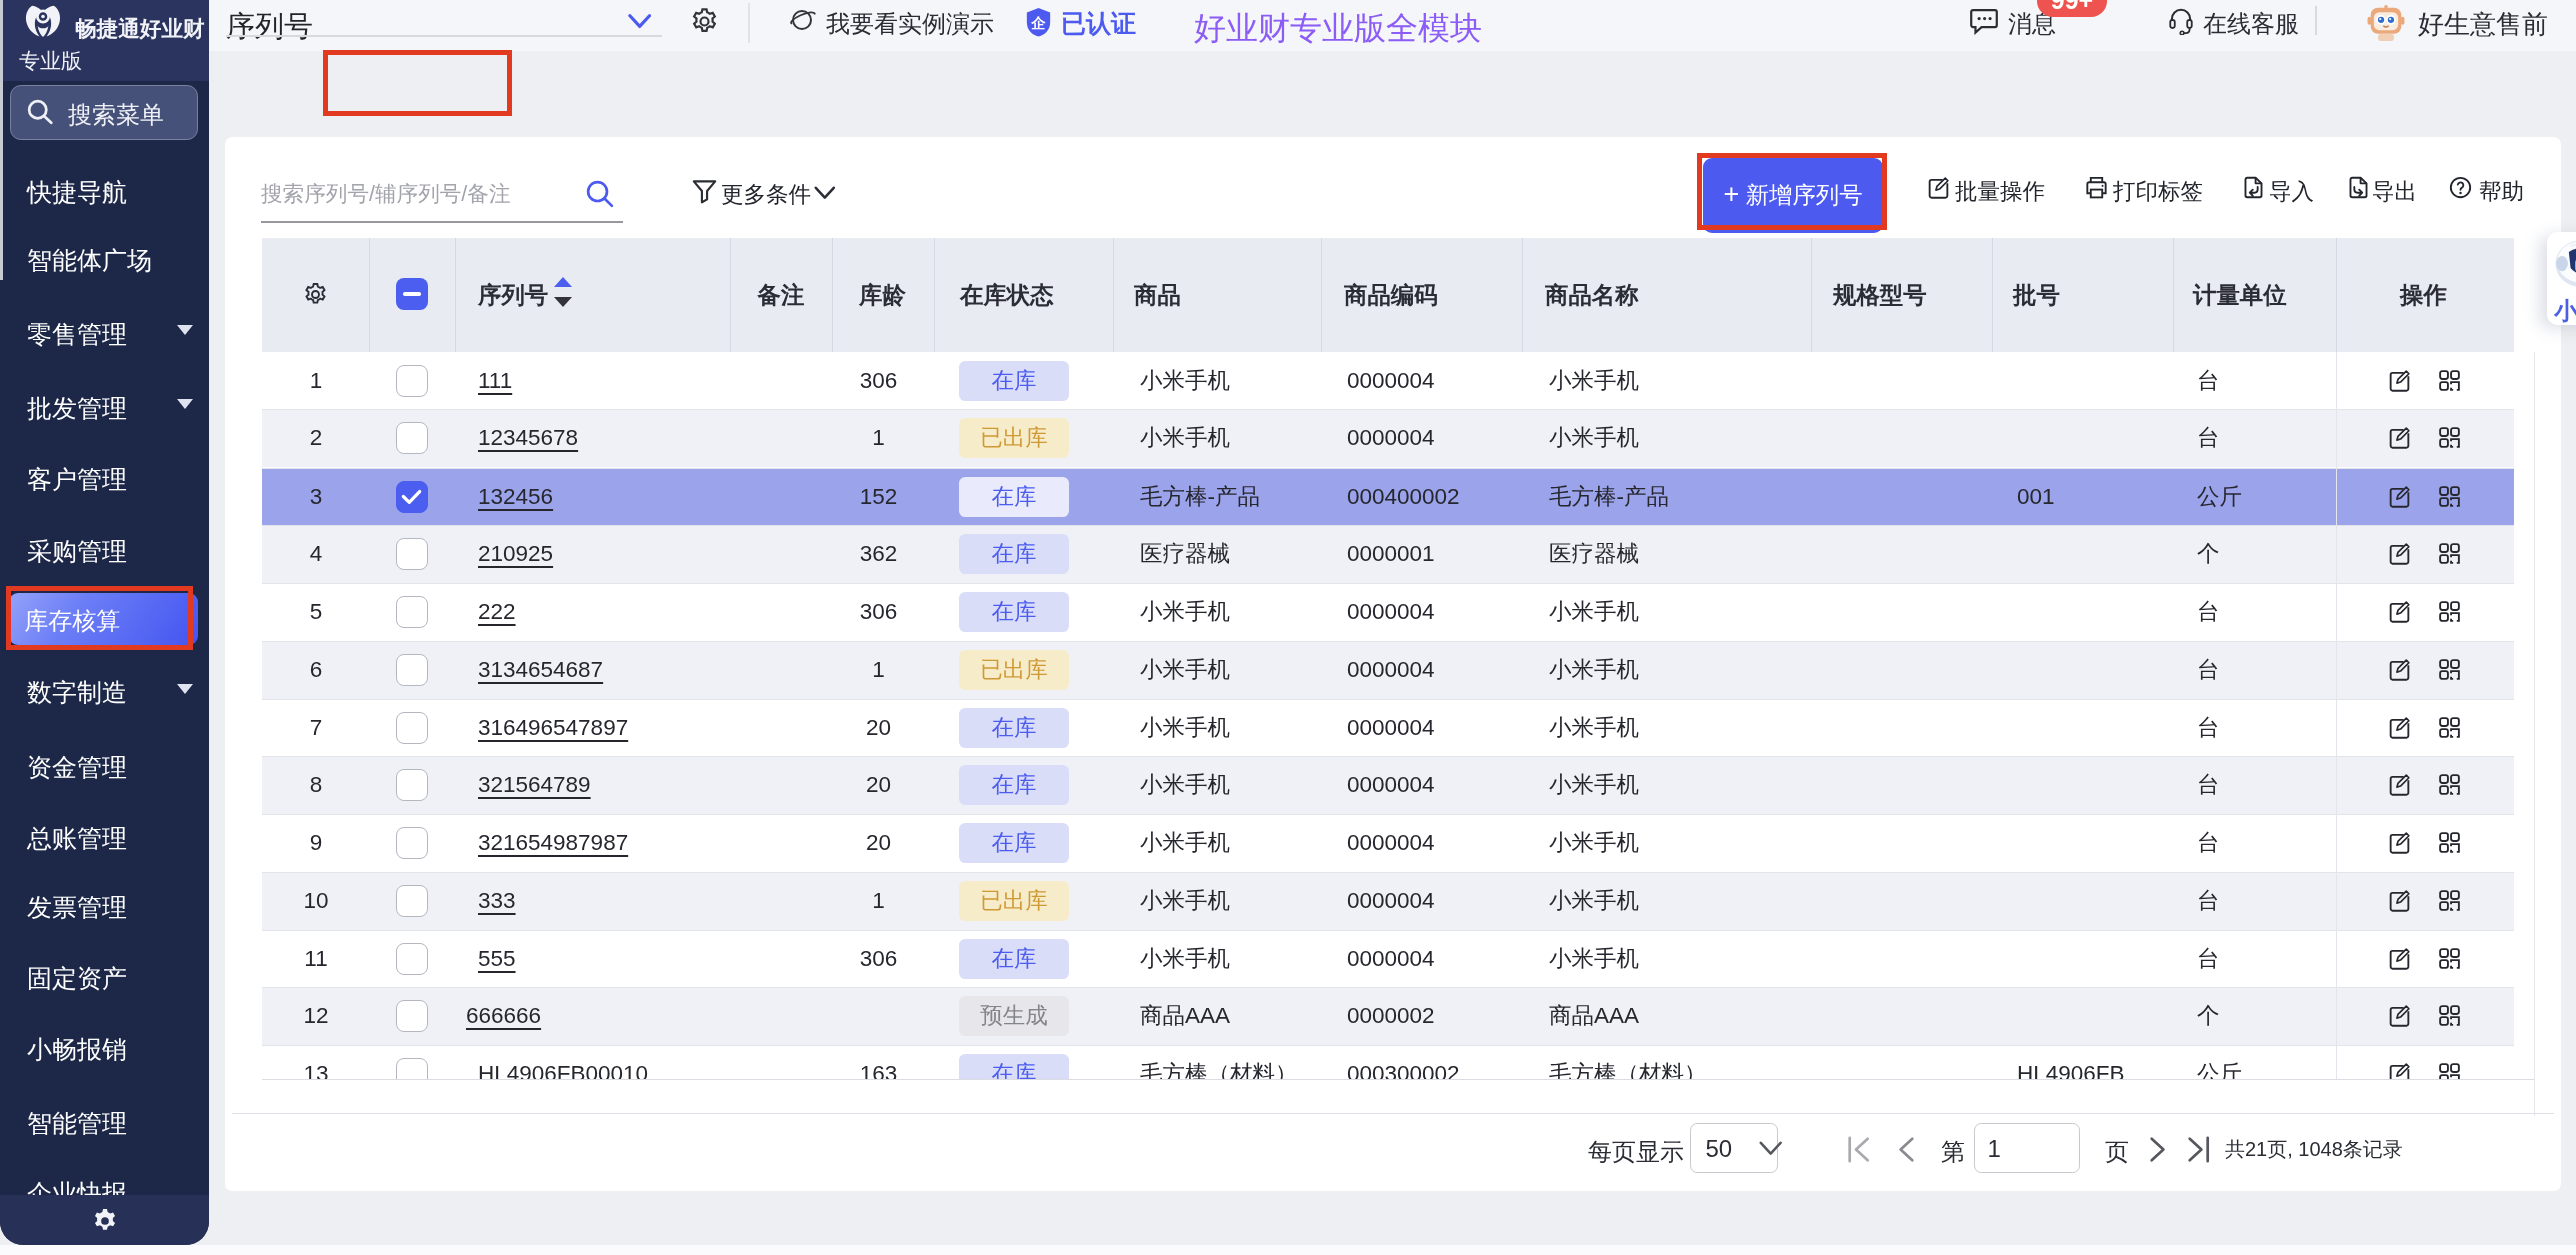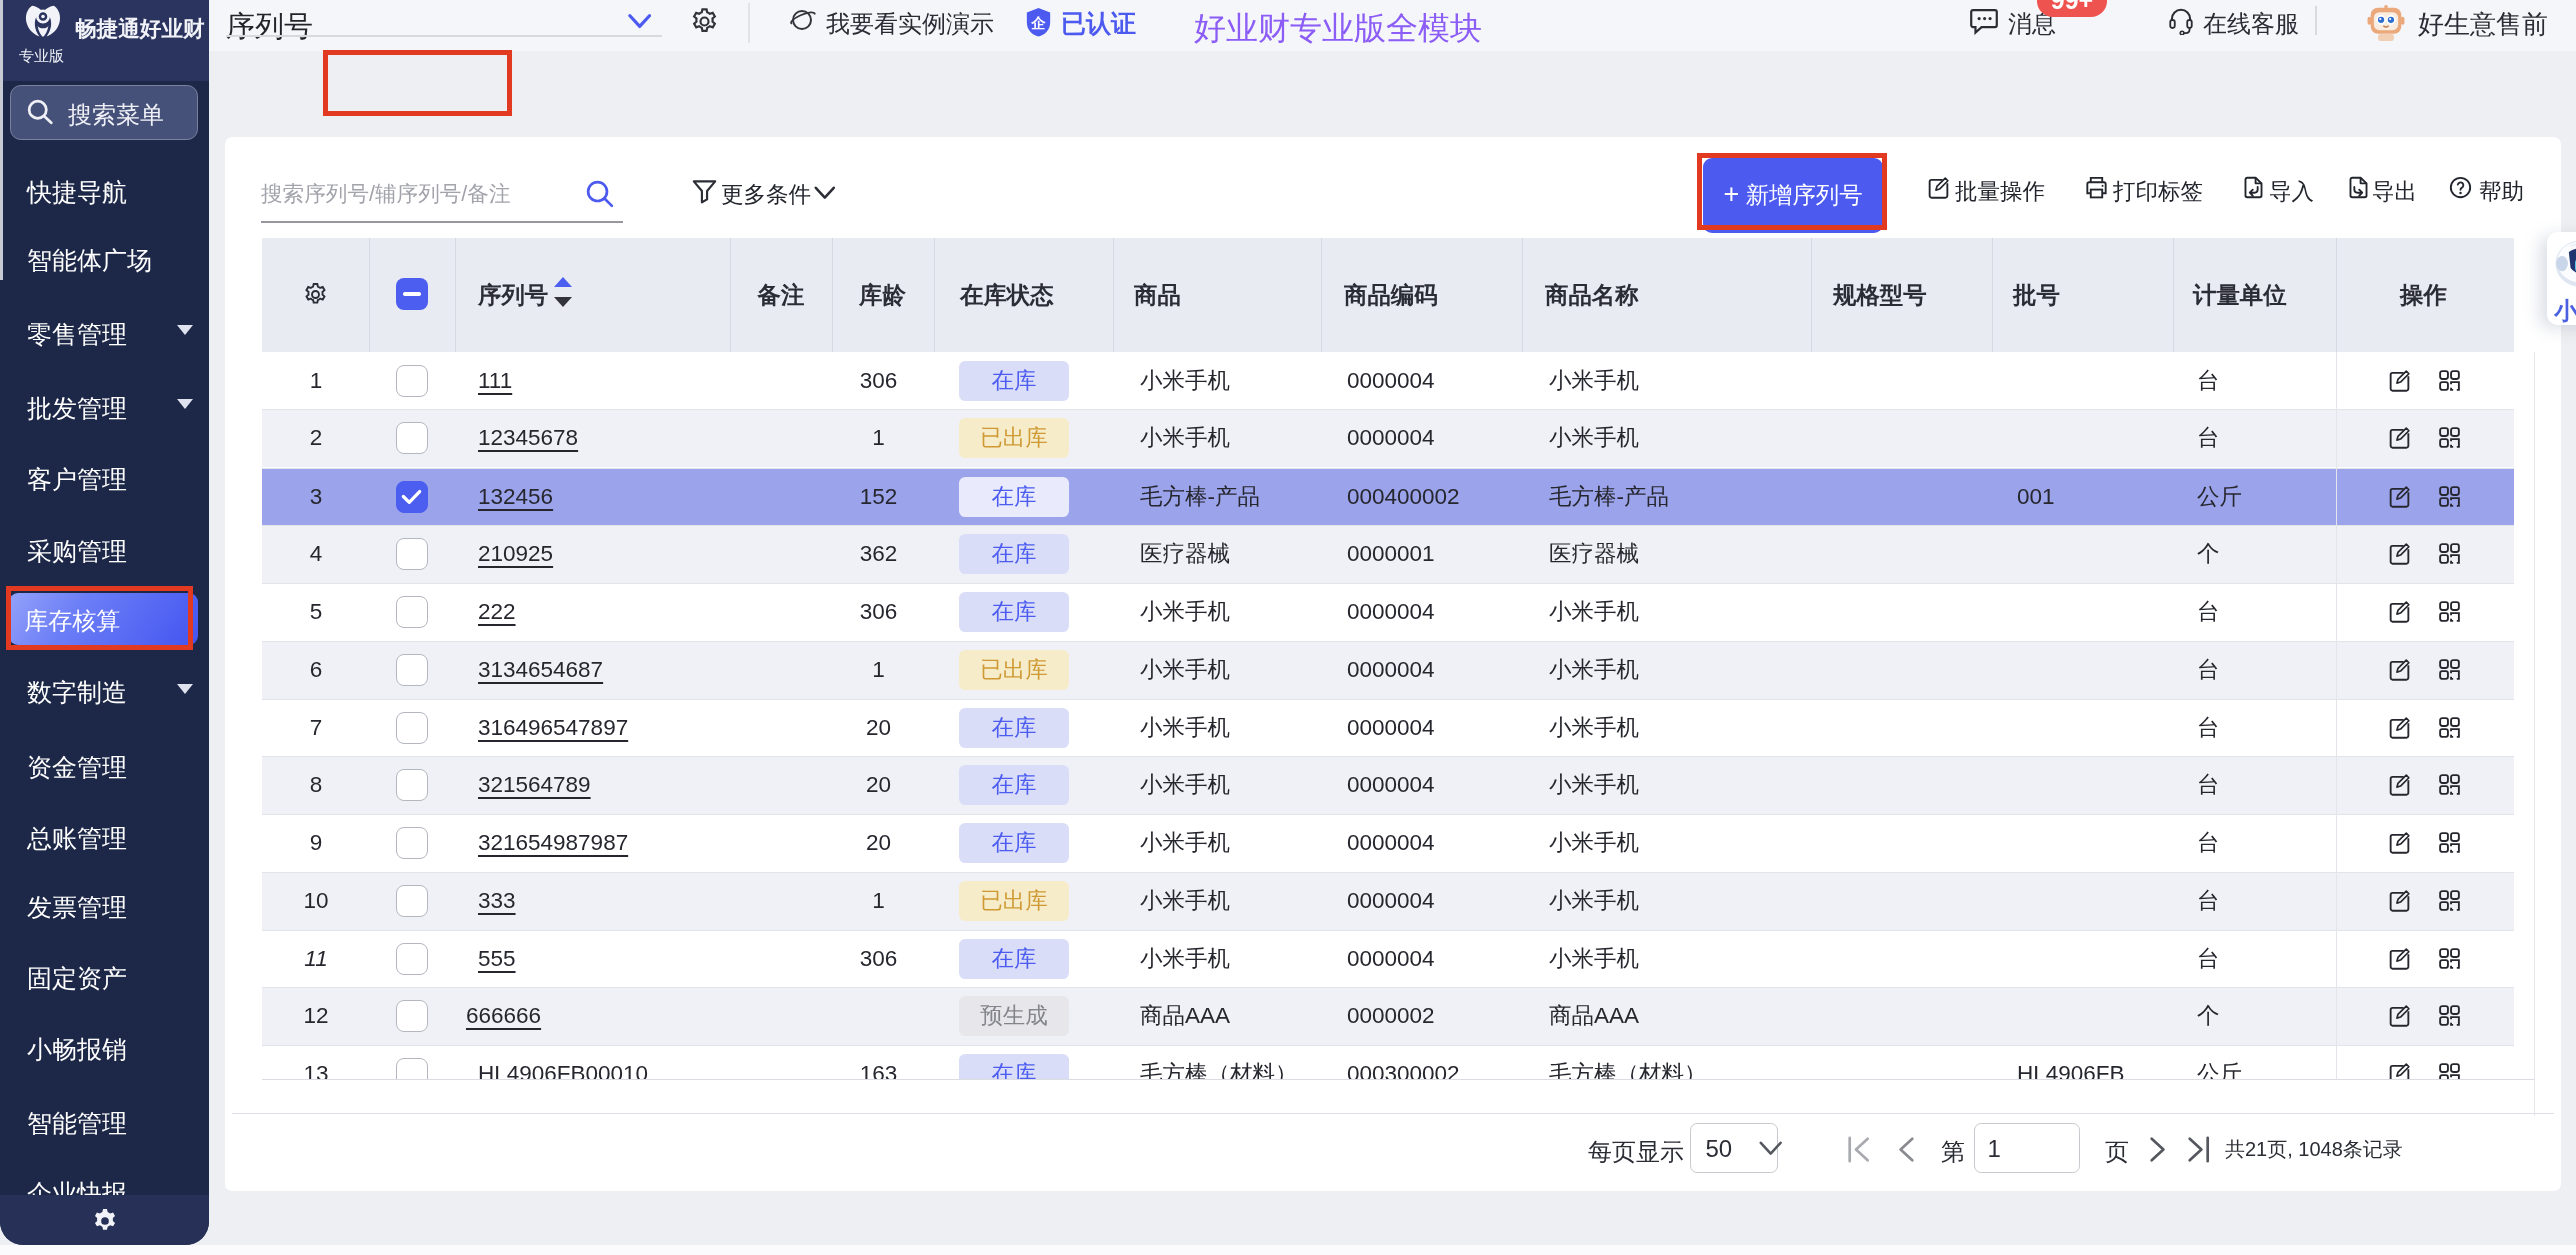--- a/index.html
+++ b/index.html
@@ -397,21 +397,21 @@
           </svg>
           <svg class="abs" style="left:2175px;top:16px;" width="25" height="25" viewBox="0 0 24 24">
             <rect x="3" y="3" width="7.5" height="7.5" rx="2" fill="none" stroke="#26272e" stroke-width="1.8"></rect>
             <rect x="13.5" y="3" width="7.5" height="7.5" rx="2" fill="none" stroke="#26272e" stroke-width="1.8"></rect>
             <rect x="3" y="13.5" width="7.5" height="7.5" rx="2" fill="none" stroke="#26272e" stroke-width="1.8"></rect>
             <path d="M13.5 15.5 v-2 h7.5 v7.5 h-2 M15.5 21 h-2 v-2" fill="none" stroke="#26272e" stroke-width="1.8"></path>
           </svg>
         </div>
       <div class="row" style="top:578px;">
           <div class="rline"></div>
-          <div class="cell" style="left:0;width:108px;text-align:center;font-style:italic;">11</div>
+          <div class="cell" style="left:0;width:108px;text-align:center;">11</div>
           <div class="cb"></div>
           <div class="cell ser" style="left:216px;">555</div>
           <div class="cell" style="left:567px;width:99px;text-align:center;">306</div>
           <div class="pill p-in">在库</div>
           <div class="cell" style="left:878px;">小米手机</div>
           <div class="cell" style="left:1085px;">0000004</div>
           <div class="cell" style="left:1287px;">小米手机</div>
           <div class="cell" style="left:1935px;">台</div>
           <svg class="abs" style="left:2125px;top:16px;" width="25" height="25" viewBox="0 0 24 24">
             <path d="M20.5 8 v12 a1.8 1.8 0 0 1-1.8 1.8 H5.3 A1.8 1.8 0 0 1 3.5 20 V6.5 A1.8 1.8 0 0 1 5.3 4.7 H16" fill="none" stroke="#26272e" stroke-width="1.8"></path>
@@ -518,21 +518,21 @@
     <div id="sblogo"></div>
     <div class="abs" style="left:0;top:0;width:2.7px;height:280px;background:#c6cad3;"></div>
     <svg class="abs" style="left:23.4px;top:1.8px;" width="40" height="40" viewBox="0 0 44 44">
         <path d="M10 4 C4 8 2 16 4 23 C6 30 11 35 18 38 C13 31 12 24 14 18 C15.5 14 18 11.5 21 10 C18 6.5 14 4.5 10 4 Z" fill="#f2f3f8"></path>
         <path d="M34 4 C40 8 42 16 40 23 C38 30 33 35 26 38 C31 31 32 24 30 18 C28.5 14 26 11.5 23 10 C26 6.5 30 4.5 34 4 Z" fill="#f2f3f8"></path>
         <circle cx="22" cy="16" r="6.2" fill="none" stroke="#f2f3f8" stroke-width="3"></circle>
         <circle cx="22" cy="16" r="2" fill="#f2f3f8"></circle>
         <path d="M16 26 C18 30 26 30 28 26 C27 32 24.5 36 22 38.5 C19.5 36 17 32 16 26 Z" fill="#f2f3f8"></path>
       </svg>
     <div class="abs" style="left:75px;top:13.5px;font-size:21.6px;font-weight:700;color:#f2f3f8;white-space:nowrap;">畅捷通好业财</div>
-    <div class="abs" style="left:19px;top:47px;font-size:15px;color:#eef0f6;white-space:nowrap;">专业版</div>
+    <div class="abs" style="left:19px;top:47px;font-size:21px;color:#eef0f6;white-space:nowrap;">专业版</div>
     <div id="sbsearch">
       <svg class="abs" style="left:15.3px;top:11.7px;" width="28" height="28" viewBox="0 0 31 31">
           <circle cx="13" cy="13" r="9.5" fill="none" stroke="#f0f1f7" stroke-width="3"></circle>
           <path d="M20.5 20.5 L28 27.5" stroke="#f0f1f7" stroke-width="3" stroke-linecap="round"></path>
         </svg>
       <span class="abs" style="left:57px;top:12.6px;font-size:24px;color:#f0f1f7;">搜索菜单</span>
     </div>
     <div class="sbitem" style="top:176px;">快捷导航</div>
     <div class="sbitem" style="top:244px;">智能体广场</div>
     <div class="sbitem" style="top:318px;">零售管理</div>

